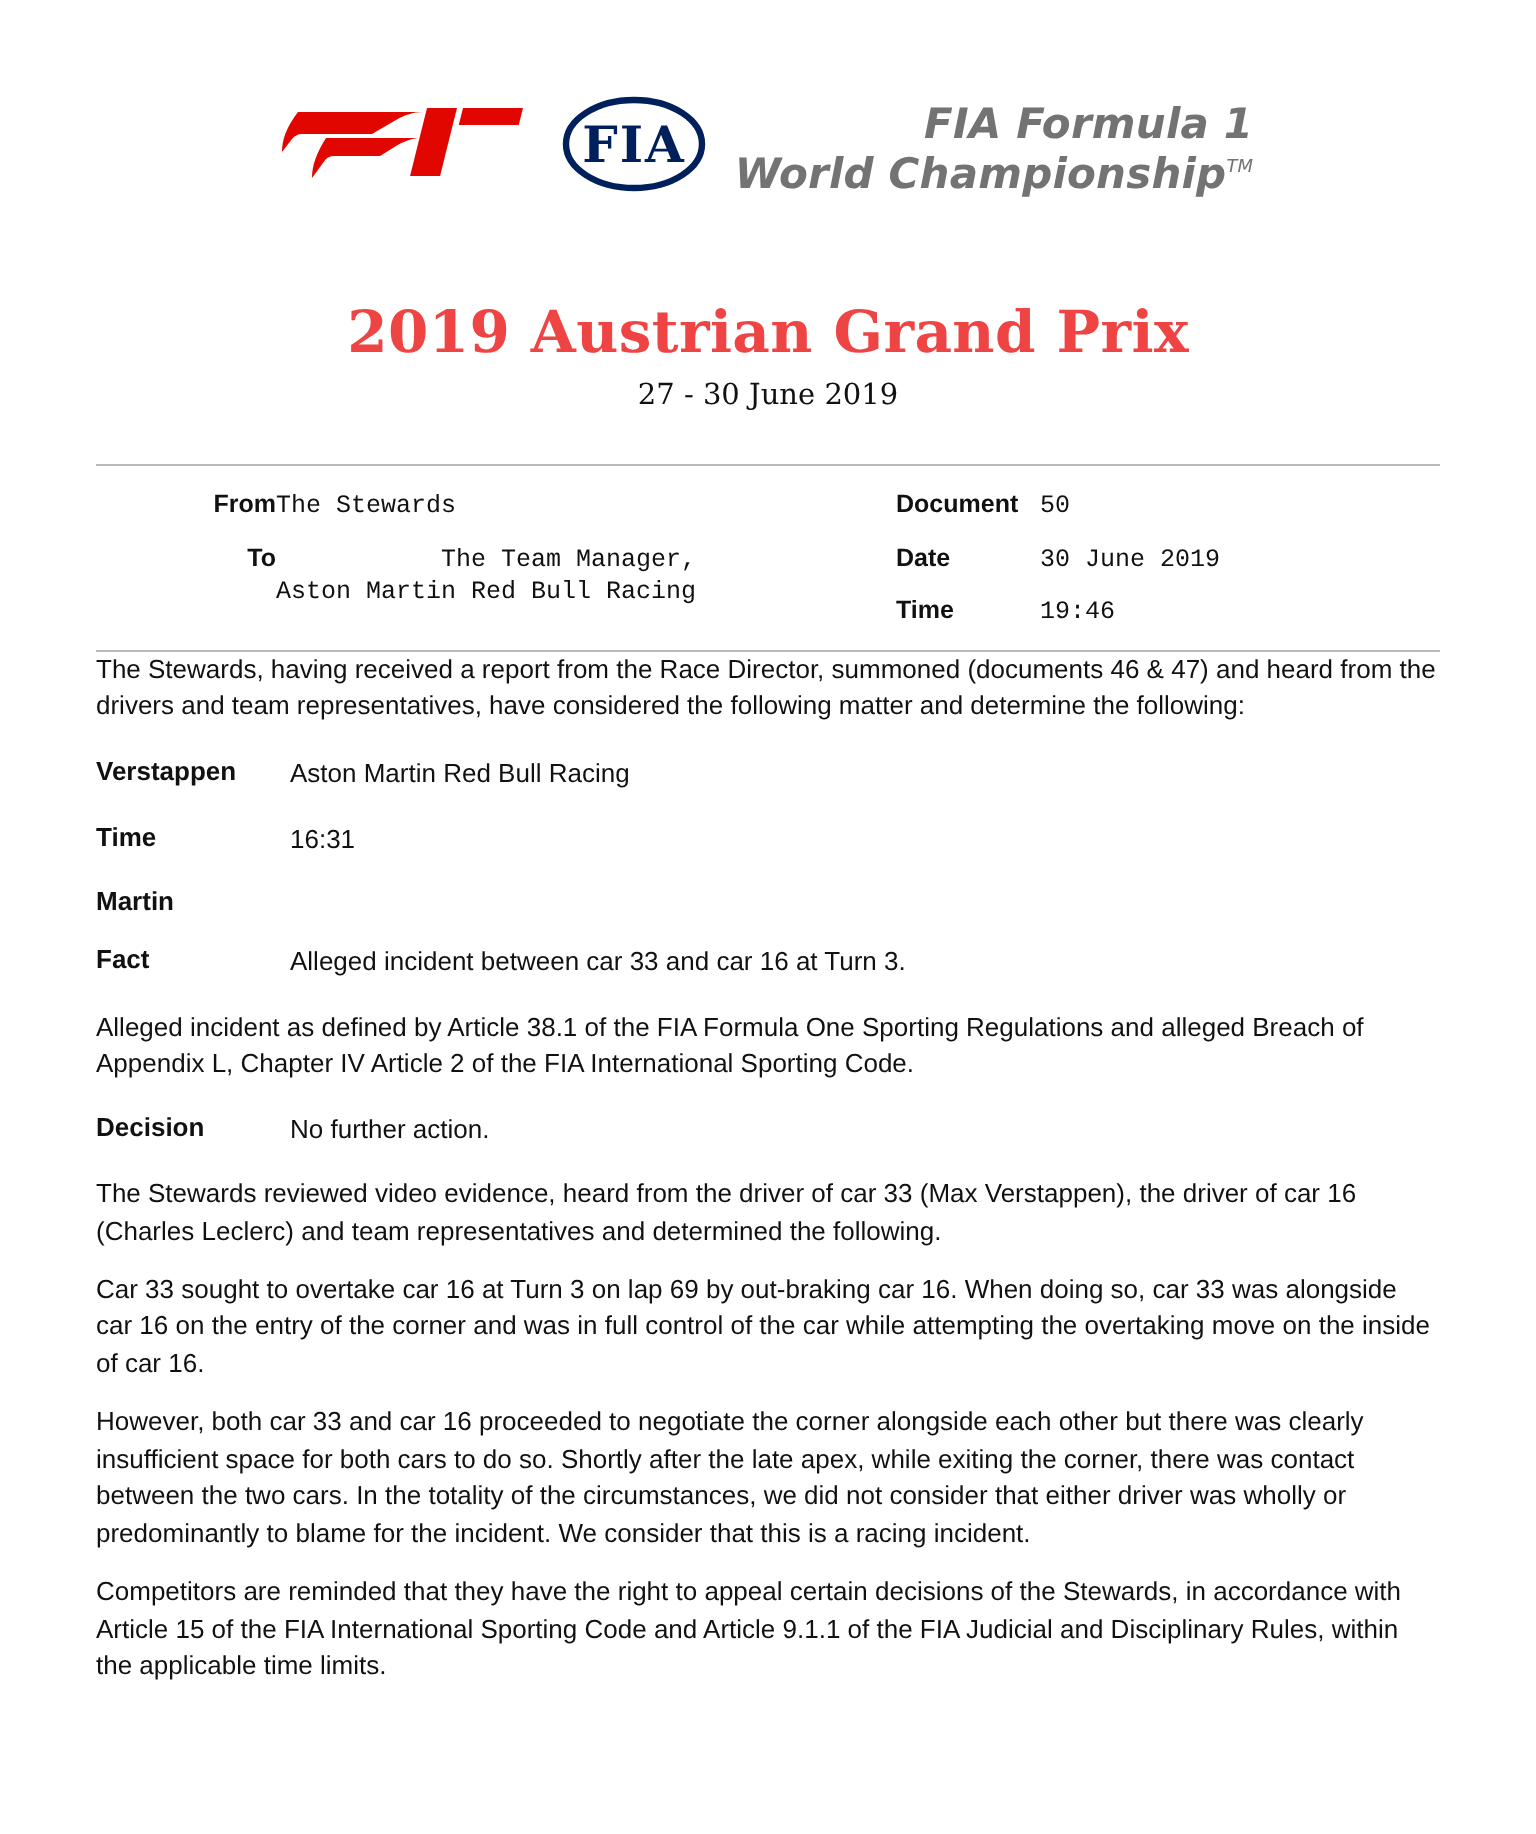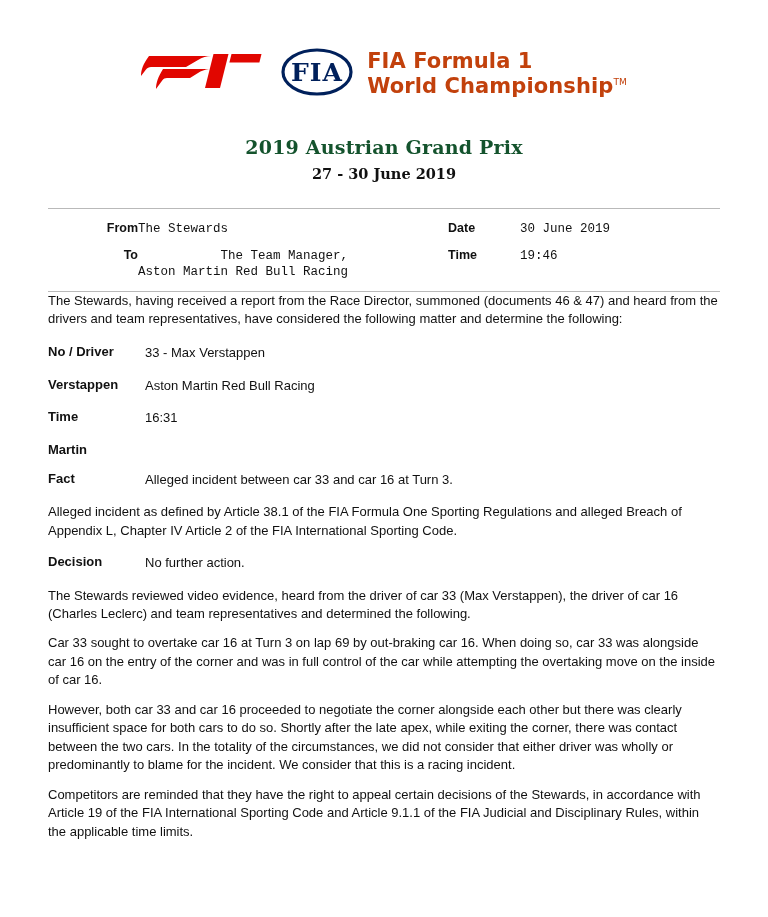--- a/index.html
+++ b/index.html
@@ -23,57 +23,59 @@
   }
 
   
   .logo-block {
     display: flex;
     align-items: center;
     justify-content: center;
     gap: 14px;
     padding-top: 48px;
     padding-bottom: 6px;
+    text-align: right;
   }
   .f1-logo {
     display: block;
   }
   .fia-logo {
     display: block;
   }
   .champ-title {
     font-family: "DejaVu Sans", sans-serif;
     font-size: 21px;
     line-height: 1.18;
     font-weight: 600;
-    color: #c2410c;
+    color: #737373;
     letter-spacing: 0.1px;
+    font-style: italic;
   }
   .champ-title .tm {
     font-size: 9px;
     vertical-align: super;
     font-weight: 400;
   }
 
   
   .event-title {
     text-align: center;
-    margin-top: 30px;
+    margin-top: 42px;
     font-family: "DejaVu Serif", serif;
-    font-size: 19px;
+    font-size: 29px;
     font-weight: 700;
     letter-spacing: 0.2px;
-    color: #14532d;
+    color: #ef4444;
   }
   .event-dates {
     text-align: center;
     margin-top: 7px;
     font-family: "DejaVu Serif", serif;
     font-size: 14.5px;
-    font-weight: 700;
+    font-weight: 400;
     color: #111;
   }
 
   
   .rule {
     border: 0;
     border-top: 1px solid #b9b9b9;
     margin: 0;
   }
   .rule-top { margin-top: 26px; }
@@ -189,41 +191,39 @@
       <div class="meta-row">
         <div class="meta-label">To</div>
         <div class="meta-value">
           <div>The Team Manager,</div>
           <div>Aston Martin Red Bull Racing</div>
         </div>
       </div>
     </div>
     <div class="meta-right">
       <div class="meta-row">
+        <div class="meta-label">Document</div>
+        <div class="meta-value">50</div>
+      </div>
+      <div class="meta-row">
         <div class="meta-label">Date</div>
         <div class="meta-value">30 June 2019</div>
       </div>
       <div class="meta-row">
         <div class="meta-label">Time</div>
         <div class="meta-value">19:46</div>
       </div>
     </div>
   </div>
 
   <hr class="rule rule-bottom">
 
   <div class="intro">The Stewards, having received a report from the Race Director, summoned (documents 46 &amp; 47) and heard from the drivers and team representatives, have considered the following matter and determine the following:</div>
 
   <div class="fields">
-    <div class="field-row">
-      <div class="field-label">No / Driver</div>
-      <div class="field-value">
-        <p>33 - Max Verstappen</p>
-      </div>
-    </div>
     <div class="field-row">
       <div class="field-label">Verstappen</div>
       <div class="field-value">
         <p>Aston Martin Red Bull Racing</p>
       </div>
     </div>
     <div class="field-row">
       <div class="field-label">Time</div>
       <div class="field-value">
         <p>16:31</p>
@@ -247,18 +247,18 @@
       <div class="field-label">Decision</div>
       <div class="field-value">
         <p>No further action.</p>
       </div>
     </div>
     <div class="field-row">
       <div class="field-value">
         <p>The Stewards reviewed video evidence, heard from the driver of car 33 (Max Verstappen), the driver of car 16 (Charles Leclerc) and team representatives and determined the following.</p>
         <p>Car 33 sought to overtake car 16 at Turn 3 on lap 69 by out-braking car 16. When doing so, car 33 was alongside car 16 on the entry of the corner and was in full control of the car while attempting the overtaking move on the inside of car 16.</p>
         <p>However, both car 33 and car 16 proceeded to negotiate the corner alongside each other but there was clearly insufficient space for both cars to do so. Shortly after the late apex, while exiting the corner, there was contact between the two cars. In the totality of the circumstances, we did not consider that either driver was wholly or predominantly to blame for the incident. We consider that this is a racing incident.</p>
-        <p>Competitors are reminded that they have the right to appeal certain decisions of the Stewards, in accordance with Article 19 of the FIA International Sporting Code and Article 9.1.1 of the FIA Judicial and Disciplinary Rules, within the applicable time limits.</p>
+        <p>Competitors are reminded that they have the right to appeal certain decisions of the Stewards, in accordance with Article 15 of the FIA International Sporting Code and Article 9.1.1 of the FIA Judicial and Disciplinary Rules, within the applicable time limits.</p>
       </div>
     </div>
   </div>
 
 </div>
 
 </body></html>

